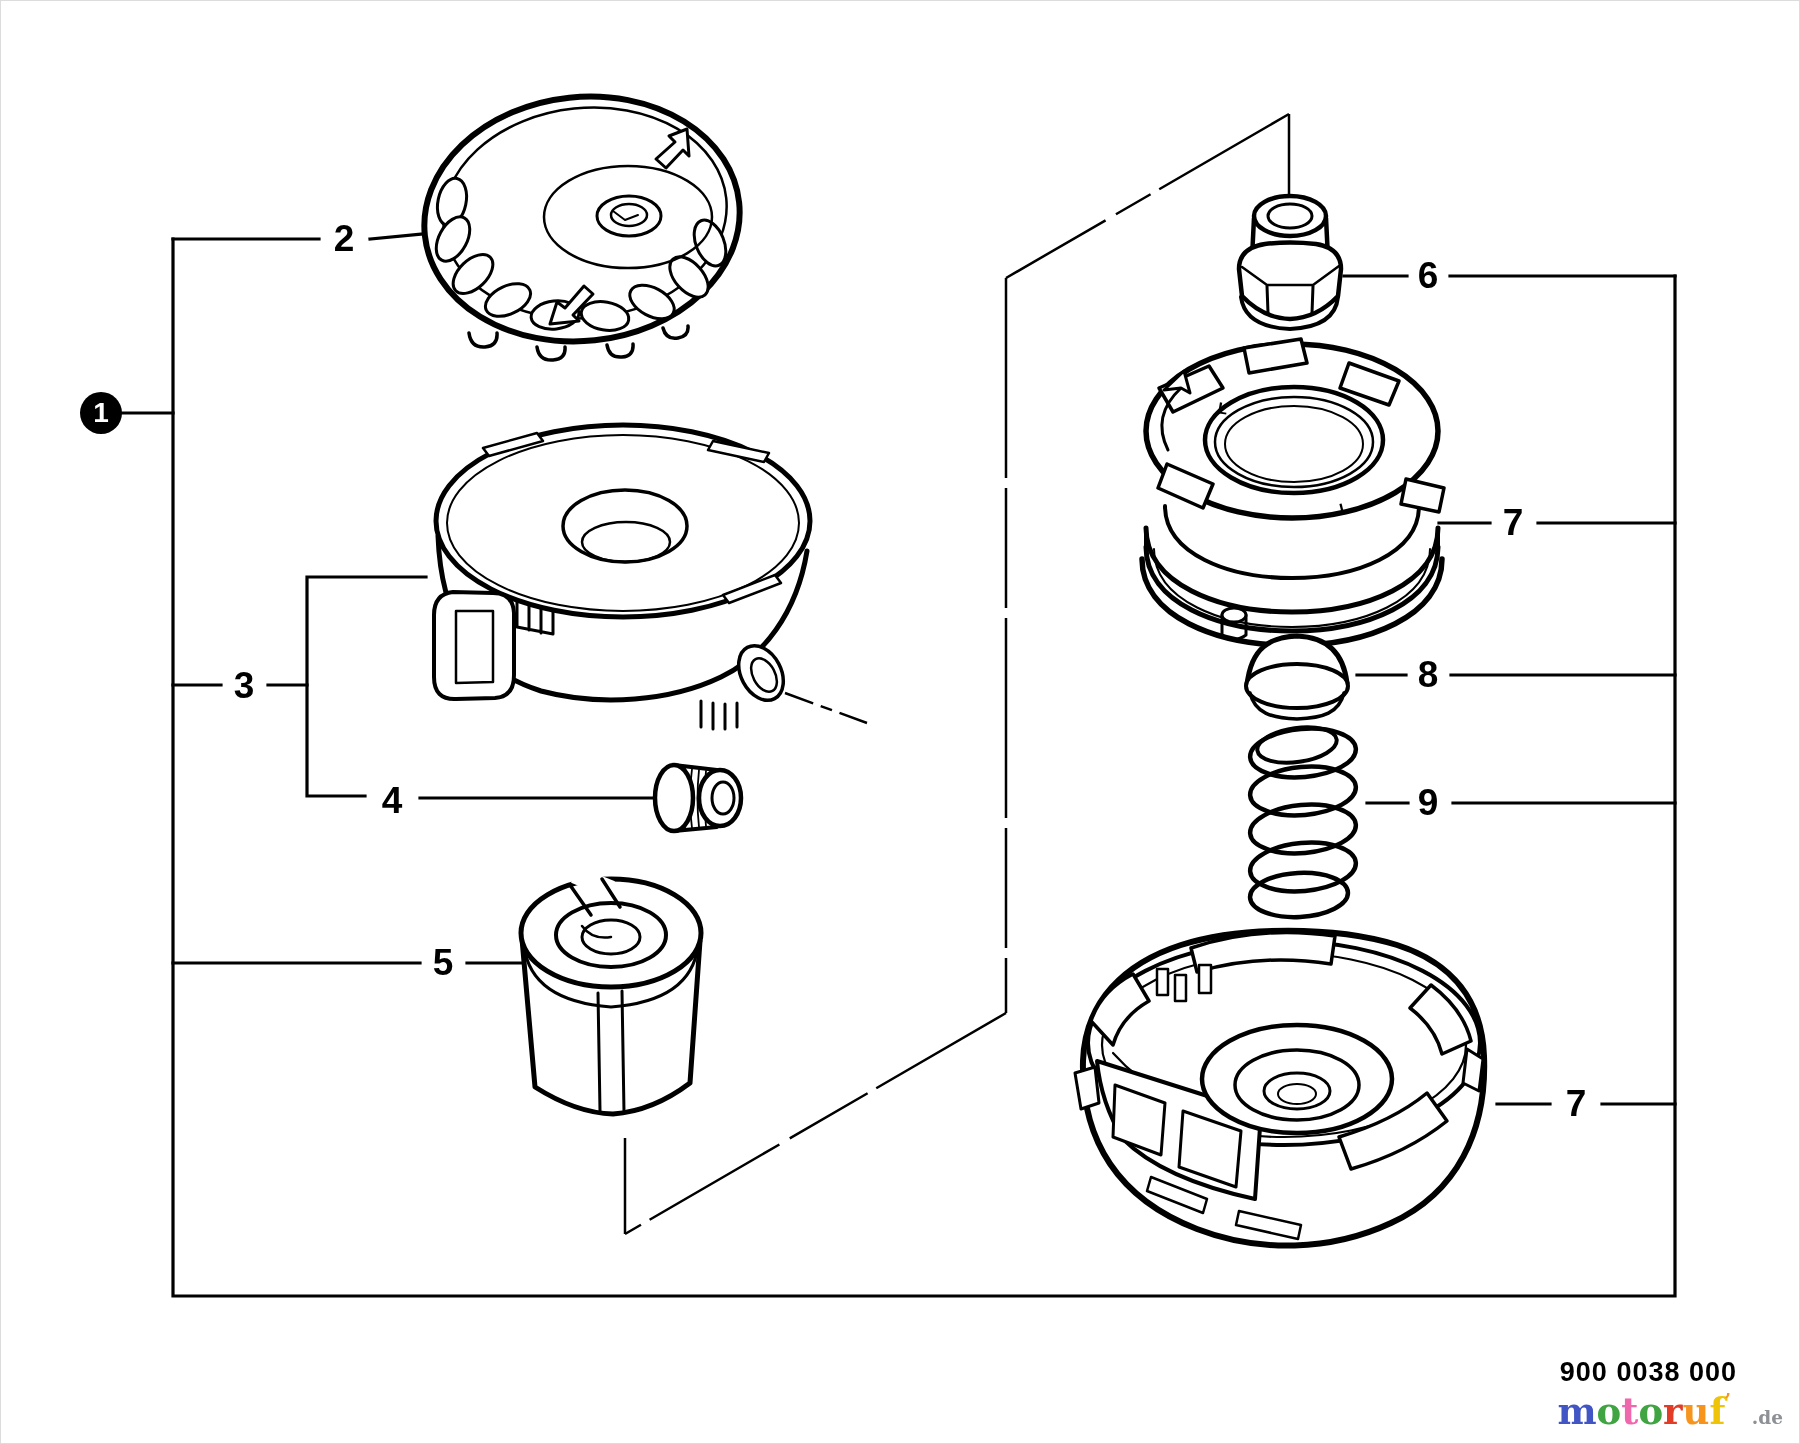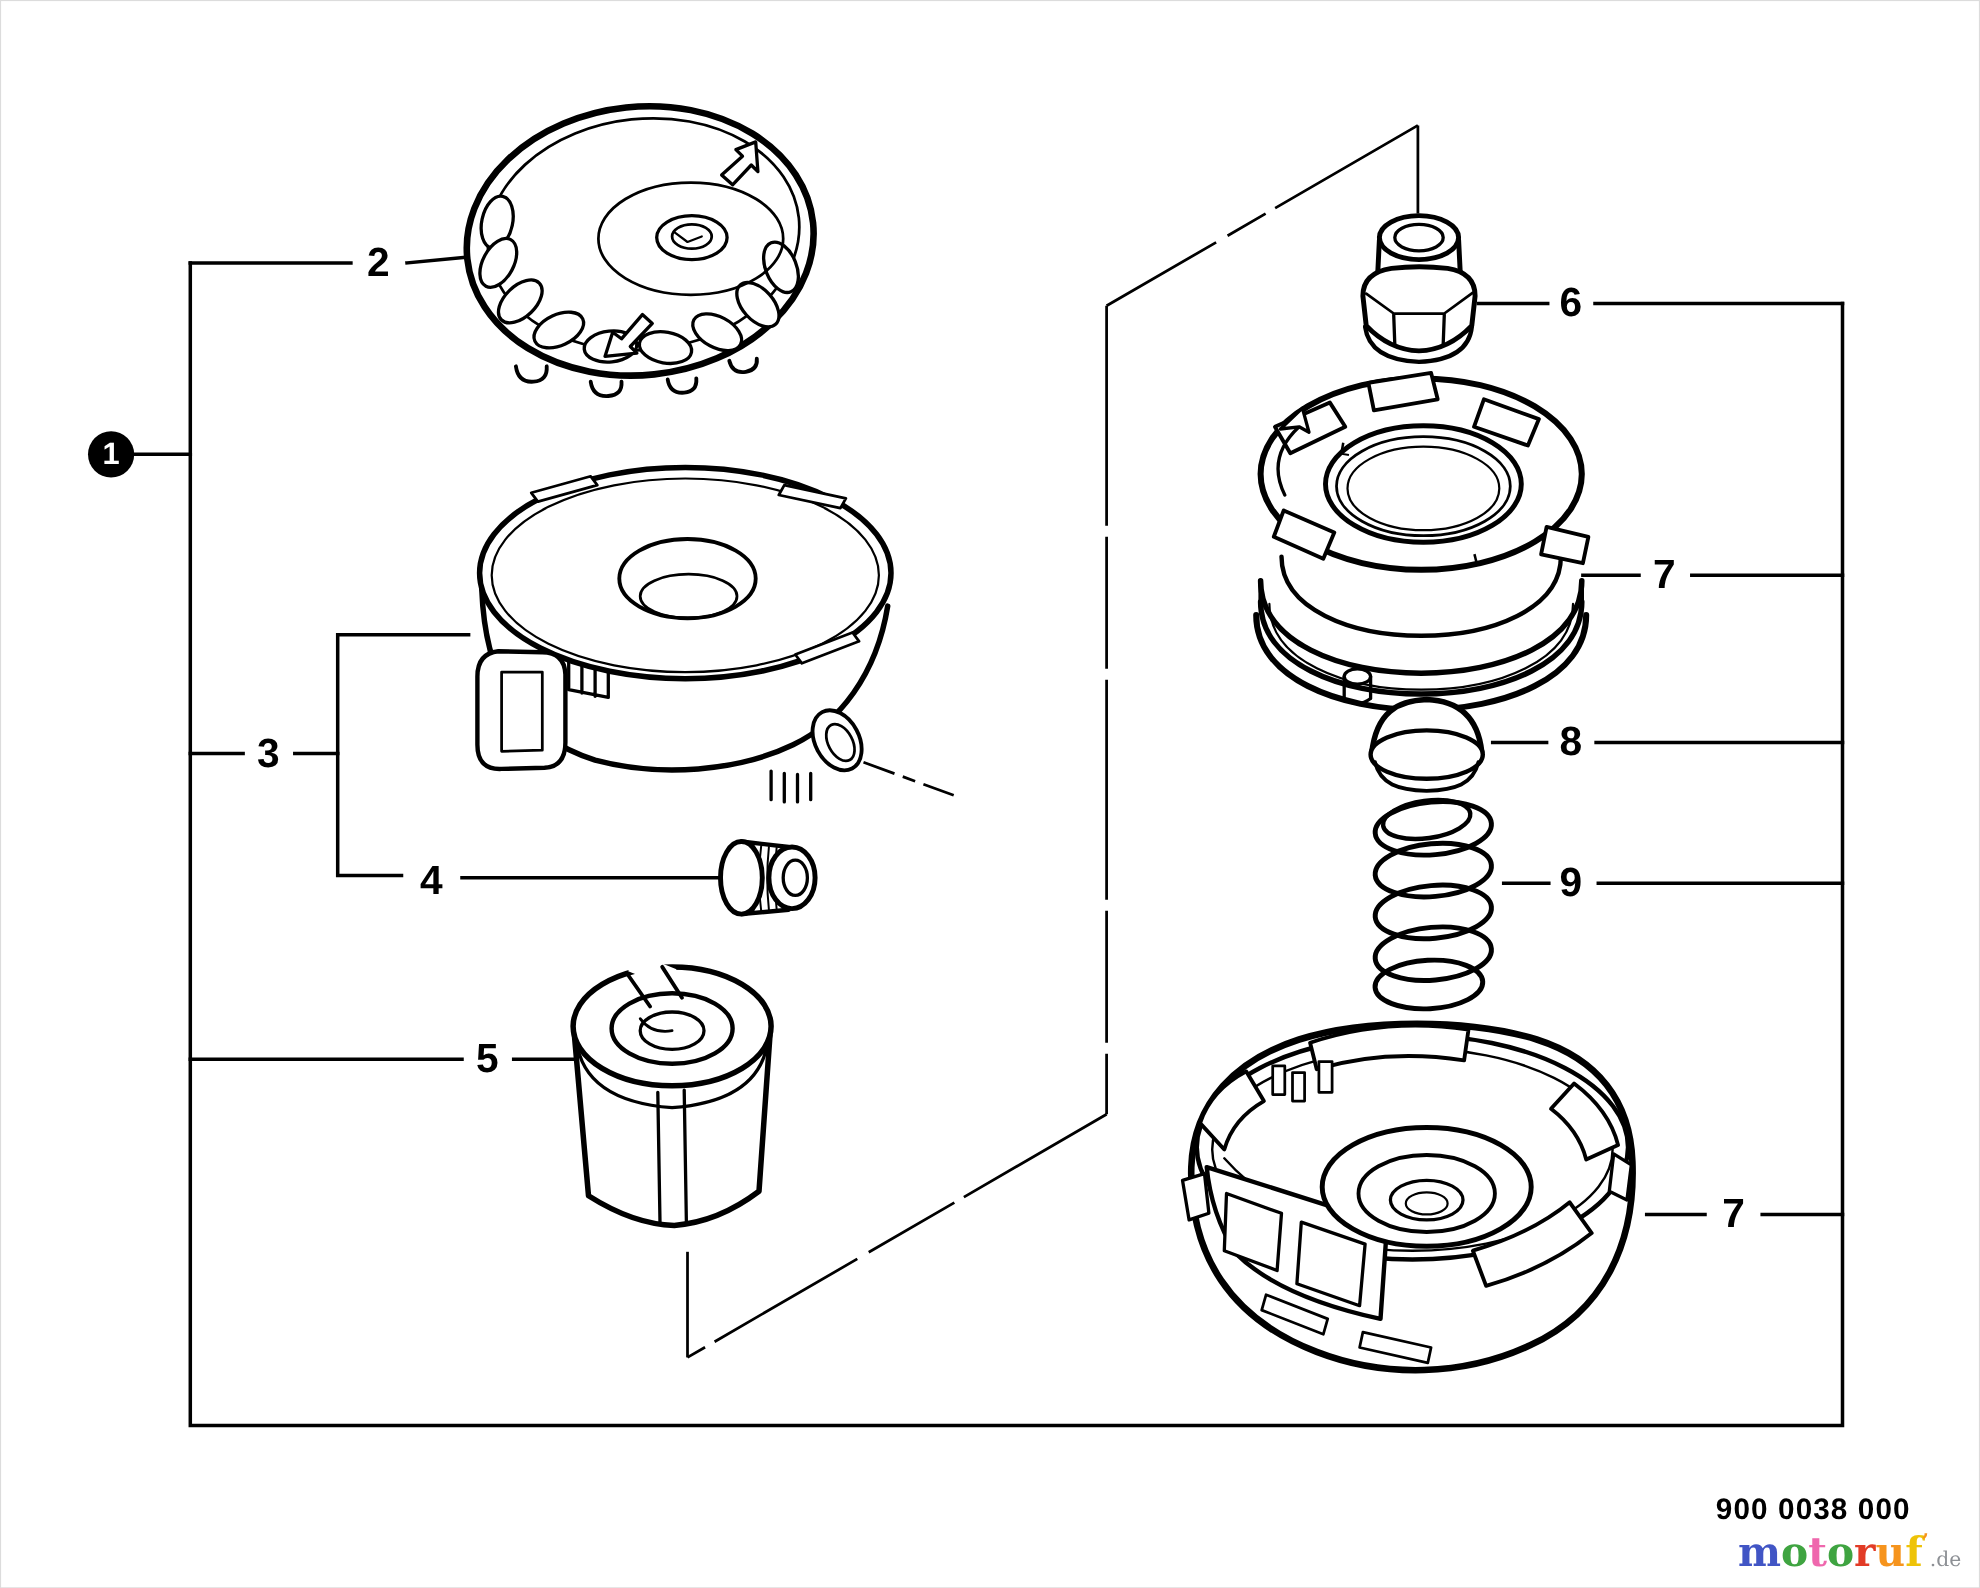--- a/index.html
+++ b/index.html
@@ -13,21 +13,21 @@
   .callout.filled{width:42px;height:42px;background:#000;border-radius:50%;
                   color:#fff;font-size:28px;display:flex;align-items:center;
                   justify-content:center;}
   .part-number{position:absolute;right:62px;top:1356px;
                font-family:"Liberation Sans", sans-serif;font-weight:bold;
                font-size:27px;color:#000;letter-spacing:1px;}
   .logo{position:absolute;right:16px;top:1392px;
         font-family:"DejaVu Serif", serif;font-weight:bold;font-size:37px;
         line-height:1;white-space:nowrap;}
   .logo .tick{font-size:0.5em;position:relative;top:-0.9em;left:-0.05em;}
-  .logo .tld{font-size:0.5em;font-weight:normal;}
+  .logo .tld{font-size:0.5em;font-weight:bold;margin-left:20px;}
   svg text.mark{font-family:"Liberation Sans", sans-serif;font-weight:bold;}
 </style>
 </head>
 <body>
 
 <div class="stage">
 
 <svg width="1800" height="1444" viewBox="0 0 1800 1444">
 
   <g stroke="#000" stroke-width="2.5" fill="none" stroke-linecap="butt">

